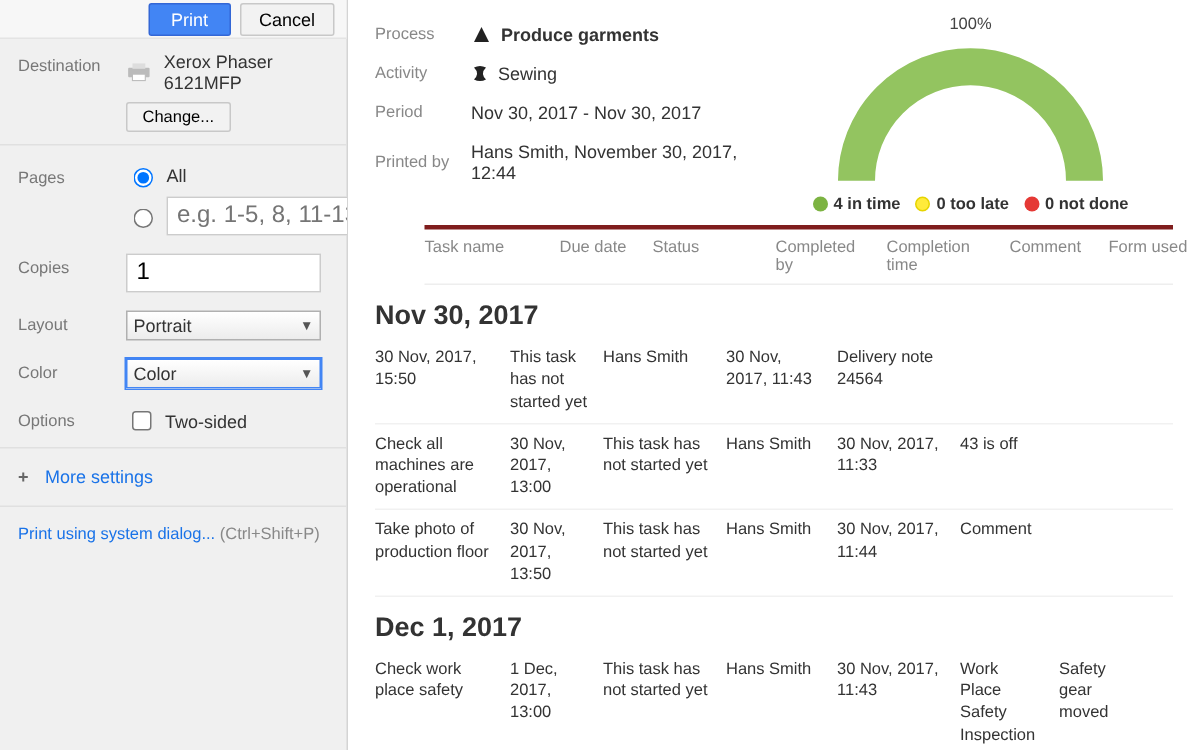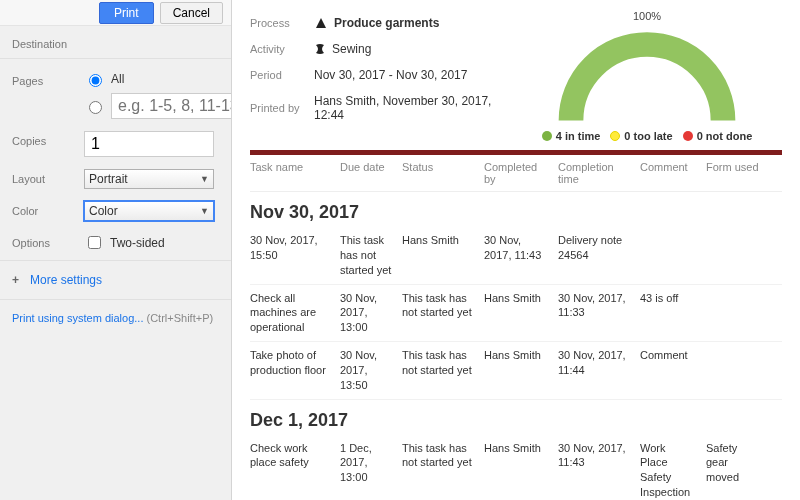--- a/index.html
+++ b/index.html
@@ -75,36 +75,47 @@
   .dot-green { background: #7cb342; }
   .dot-yellow { background: #ffeb3b; border: 1px solid #e6d400; }
   .dot-red { background: #e53935; }
 
   .thead, .trow {
     display: grid;
     grid-template-columns: 80px 52px 72px 64px 72px 56px 54px;
     gap: 10px; align-items: flex-start;
     padding: 6px 0;
   }
-  .thead { color: #888; font-size: 11px; border-bottom: 1px solid #eee; border-top: 5px solid #7f1d1d; margin-top: 8px; }
+  .thead { color: #888; font-size: 11px; border-bottom: 1px solid #eee; border-top: 3px solid #7f1d1d; margin-top: 8px; margin-left: 33px; }
   .trow { border-bottom: 1px solid #f1f1f1; font-size: 11px; line-height: 1.35; }
   .group-head { font-weight: bold; font-size: 18px; padding: 10px 0 4px 0; }
 </style>
 </head>
 <body>
 
 <div class="panel">
   <div class="panel-top">
     <button class="btn-primary">Print</button>
     <button class="btn-default">Cancel</button>
   </div>
   <div class="panel-body">
 
     <div class="setting-row">
       <div class="setting-label">Destination</div>
+      <div class="setting-field">
+        <div class="printer-line">
+          <svg class="printer-icon" viewBox="0 0 24 18">
+            <rect x="2" y="5" width="20" height="9" rx="1" fill="#bbb"></rect>
+            <rect x="6" y="1" width="12" height="5" fill="#ddd"></rect>
+            <rect x="6" y="11" width="12" height="6" fill="#fff" stroke="#bbb"></rect>
+          </svg>
+          <span>Xerox Phaser 6121MFP</span>
+        </div>
+        <button class="small-btn">Change...</button>
+      </div>
     </div>
 
     <div class="divider"></div>
 
     <div class="setting-row">
       <div class="setting-label">Pages</div>
       <div class="setting-field">
         <label class="radio-row">
           <input type="radio" checked="" style="">
           <span>All</span>

